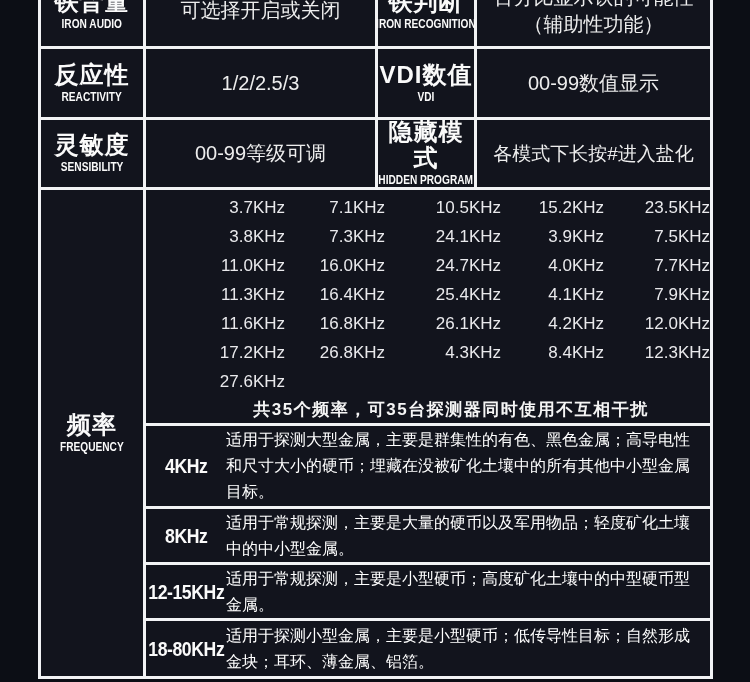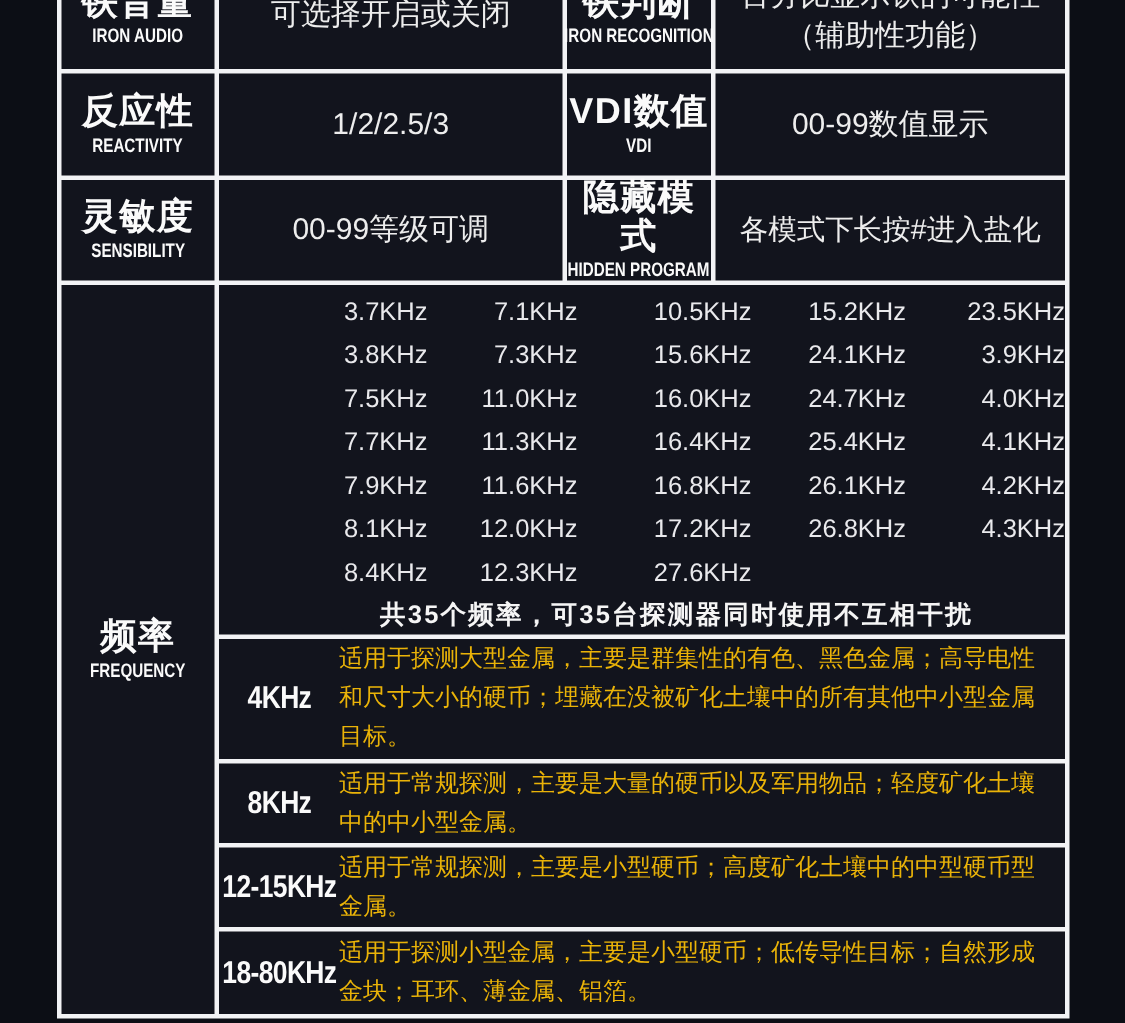--- a/index.html
+++ b/index.html
@@ -38,21 +38,21 @@
     font-size:17px;color:#e9e9ec;
   }
   .fgrid span{line-height:29px;text-align:right;}
   .fnote{
     height:27px;display:flex;align-items:center;justify-content:center;
     font-size:17px;font-weight:700;letter-spacing:1.5px;color:#f5f5f5;margin-left:46px;
   }
   .band{display:flex;align-items:center;}
   .band-label{width:80px;flex:0 0 80px;display:flex;justify-content:center;}
   .band-label span{font-size:21px;font-weight:700;color:#fafafa;display:inline-block;white-space:nowrap;letter-spacing:-0.5px;transform:scaleX(0.84);}
-  .band-desc{flex:1;font-size:16px;line-height:26px;color:#eab308;text-align:left;padding-right:10px;}
+  .band-desc{flex:1;font-size:16px;line-height:26px;color:#ffffff;text-align:left;padding-right:10px;}
 </style>
 </head>
 <body>
 
 <div class="spec-table">
 
   <div class="cell hdr">
     <span class="zh">铁音量</span>
     <span class="en">IRON AUDIO</span>
   </div>
@@ -107,39 +107,37 @@
 
     <div class="sect">
       <div class="fgrid">
         <span>3.7KHz</span>
           <span>7.1KHz</span>
           <span>10.5KHz</span>
           <span>15.2KHz</span>
           <span>23.5KHz</span>
         <span>3.8KHz</span>
           <span>7.3KHz</span>
-          <span>15.6KHz</span>
           <span>24.1KHz</span>
         <span>3.9KHz</span>
           <span>7.5KHz</span>
           <span>11.0KHz</span>
           <span>16.0KHz</span>
           <span>24.7KHz</span>
         <span>4.0KHz</span>
           <span>7.7KHz</span>
           <span>11.3KHz</span>
           <span>16.4KHz</span>
           <span>25.4KHz</span>
         <span>4.1KHz</span>
           <span>7.9KHz</span>
           <span>11.6KHz</span>
           <span>16.8KHz</span>
           <span>26.1KHz</span>
         <span>4.2KHz</span>
-          <span>8.1KHz</span>
           <span>12.0KHz</span>
           <span>17.2KHz</span>
           <span>26.8KHz</span>
         <span>4.3KHz</span>
           <span>8.4KHz</span>
           <span>12.3KHz</span>
           <span>27.6KHz</span>
       </div>
       <div class="fnote">共35个频率，可35台探测器同时使用不互相干扰</div>
     </div>

